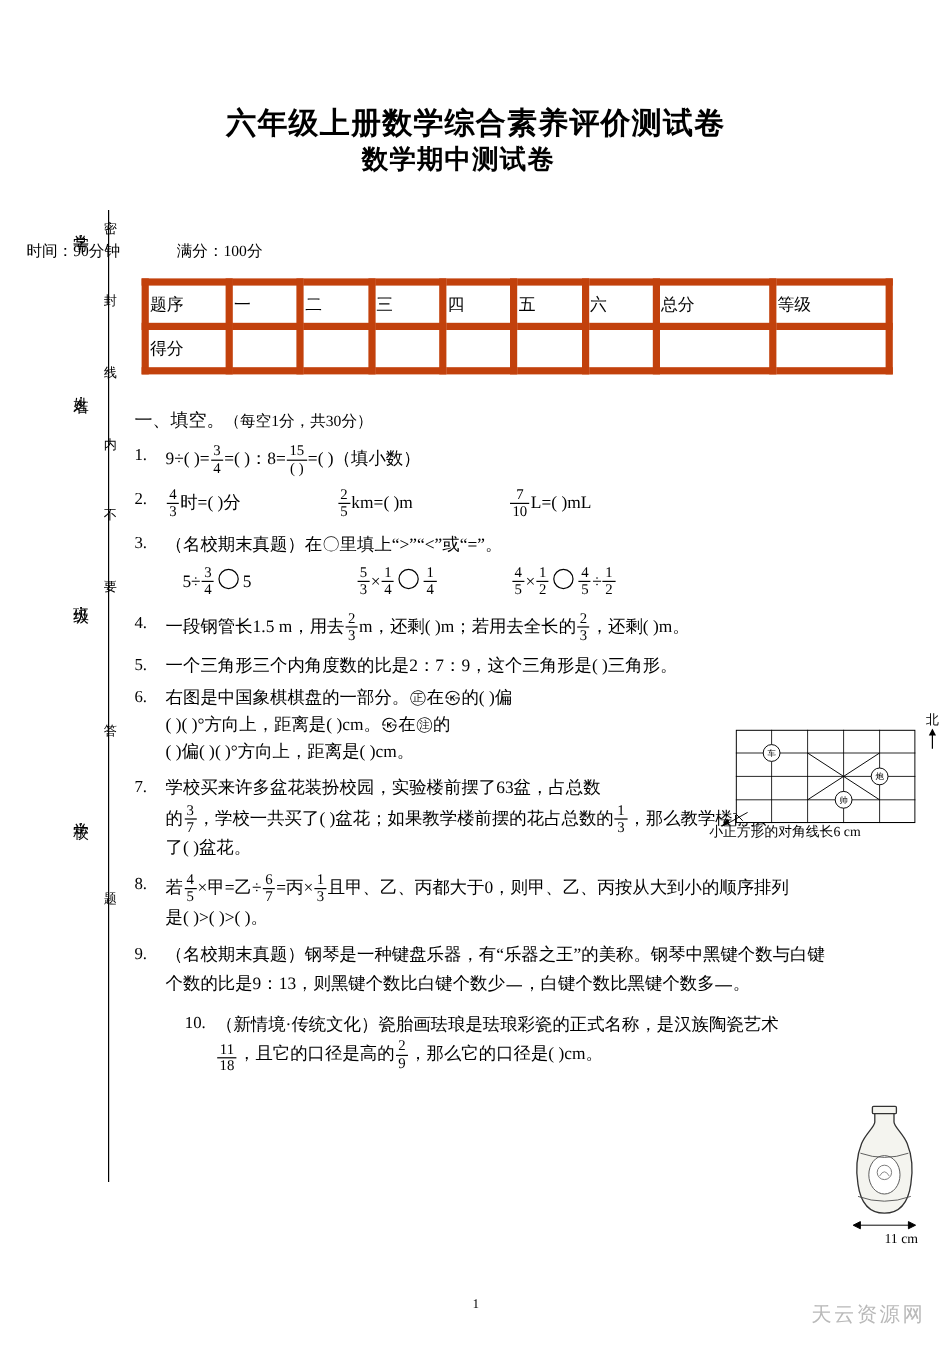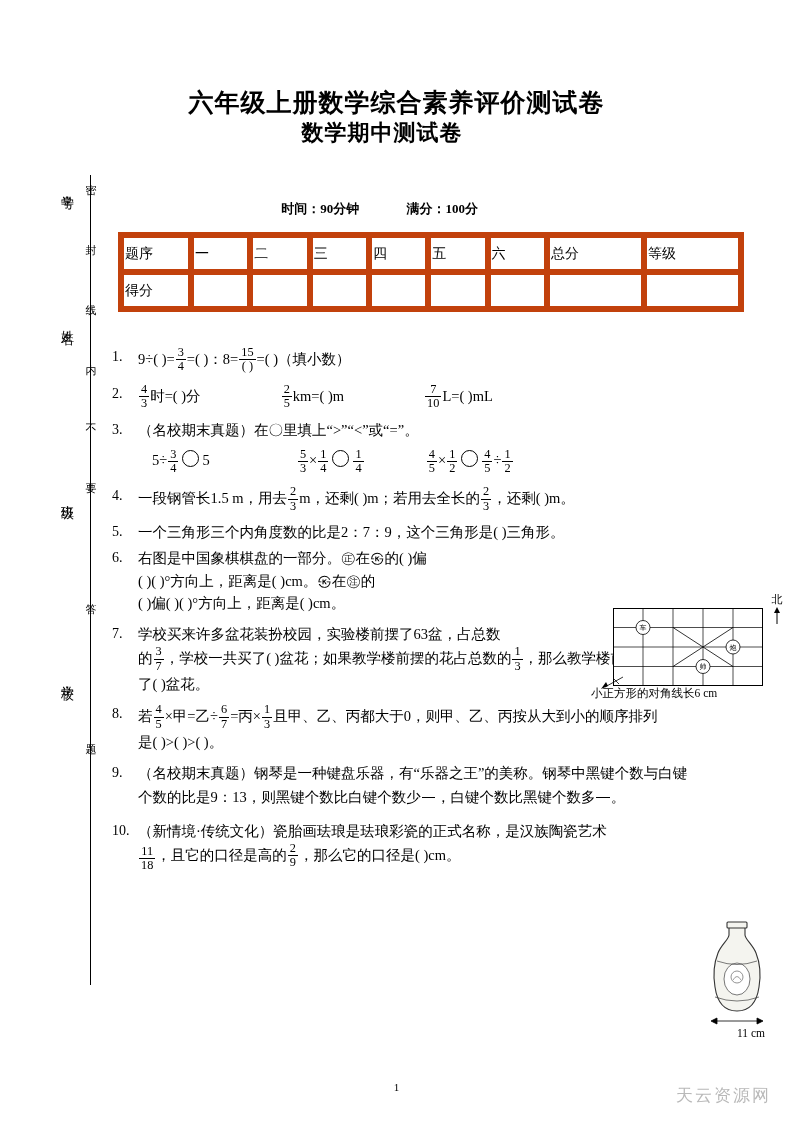--- a/index.html
+++ b/index.html
@@ -71,23 +71,21 @@
     font-family: "DejaVu Sans", sans-serif;
     font-weight: bold;
     font-size: 22px;
     letter-spacing: 1px;
   }
   .meta {
     position: absolute;
     top: 200px;
     left: 0;
     width: 759px;
-    text-align: center;
     font-size: 13px;
-    font-weight: bold;
   }
   .meta span { margin: 0 22px; }
 
   
   .score-table {
     position: absolute;
     left: 118px;
     top: 232px;
     width: 626px;
     border-collapse: collapse;
@@ -272,20 +270,23 @@
       <td></td>
       <td></td>
       <td></td>
       <td></td>
     </tr>
   </tbody>
     </table>
 
   <div class="content">
 
+    <div class="sec-head">
+      <span>一、填空。</span><span class="sm">（每空1分，共30分）</span>
+    </div>
 
     <div class="q">
       <span class="num">1.</span>
       <span class="line">
         <span>9÷(    )=</span><span class="frac"><span class="top">3</span><span class="bot">4</span></span><span>=(    )：8=</span><span class="frac"><span class="top">15</span><span class="bot">(    )</span></span><span>=(    )（填小数）</span>
       </span>
     </div>
 
     <div class="q" style="margin-top:9px;">
       <span class="num">2.</span>
@@ -343,21 +344,21 @@
     </div>
 
     <div class="q" style="margin-top:8px;">
       <span class="num">9.</span>
       <span class="line">（名校期末真题）钢琴是一种键盘乐器，有“乐器之王”的美称。钢琴中黑键个数与白键</span>
       <span class="line">
         <span>个数的比是9：13，则黑键个数比白键个数少</span><span class="frac"><span class="top">&nbsp;&nbsp;&nbsp;</span><span class="bot">&nbsp;&nbsp;&nbsp;</span></span><span>，白键个数比黑键个数多</span><span class="frac"><span class="top">&nbsp;&nbsp;&nbsp;</span><span class="bot">&nbsp;&nbsp;&nbsp;</span></span><span>。</span>
       </span>
     </div>
 
-    <div class="q" style="margin-top:8px; width:560px;">
+    <div class="q" style="margin-top:8px; width:560px;margin-left:42px;">
       <span class="num">10.</span>
       <span class="line">（新情境·传统文化）瓷胎画珐琅是珐琅彩瓷的正式名称，是汉族陶瓷艺术</span>
       <span class="line">
         <span class="frac tall"><span class="top">11</span><span class="bot">18</span></span><span>，且它的口径是高的</span><span class="frac"><span class="top">2</span><span class="bot">9</span></span><span>，那么它的口径是(    )cm。</span>
       </span>
     </div>
 
   </div>
 
   <div class="chess-fig" style="top:592px;">

